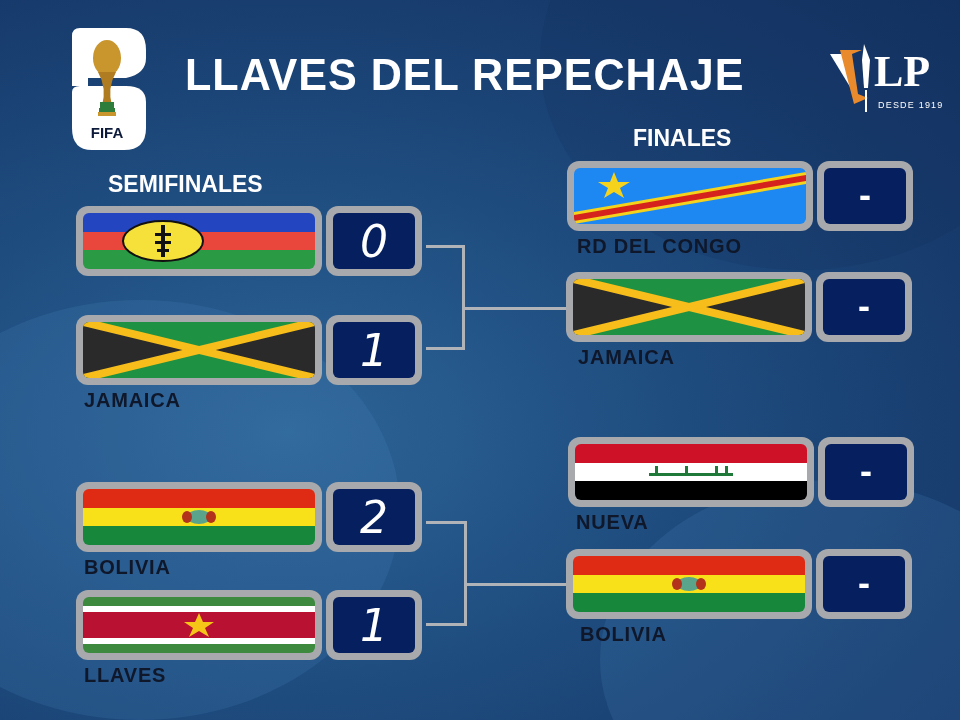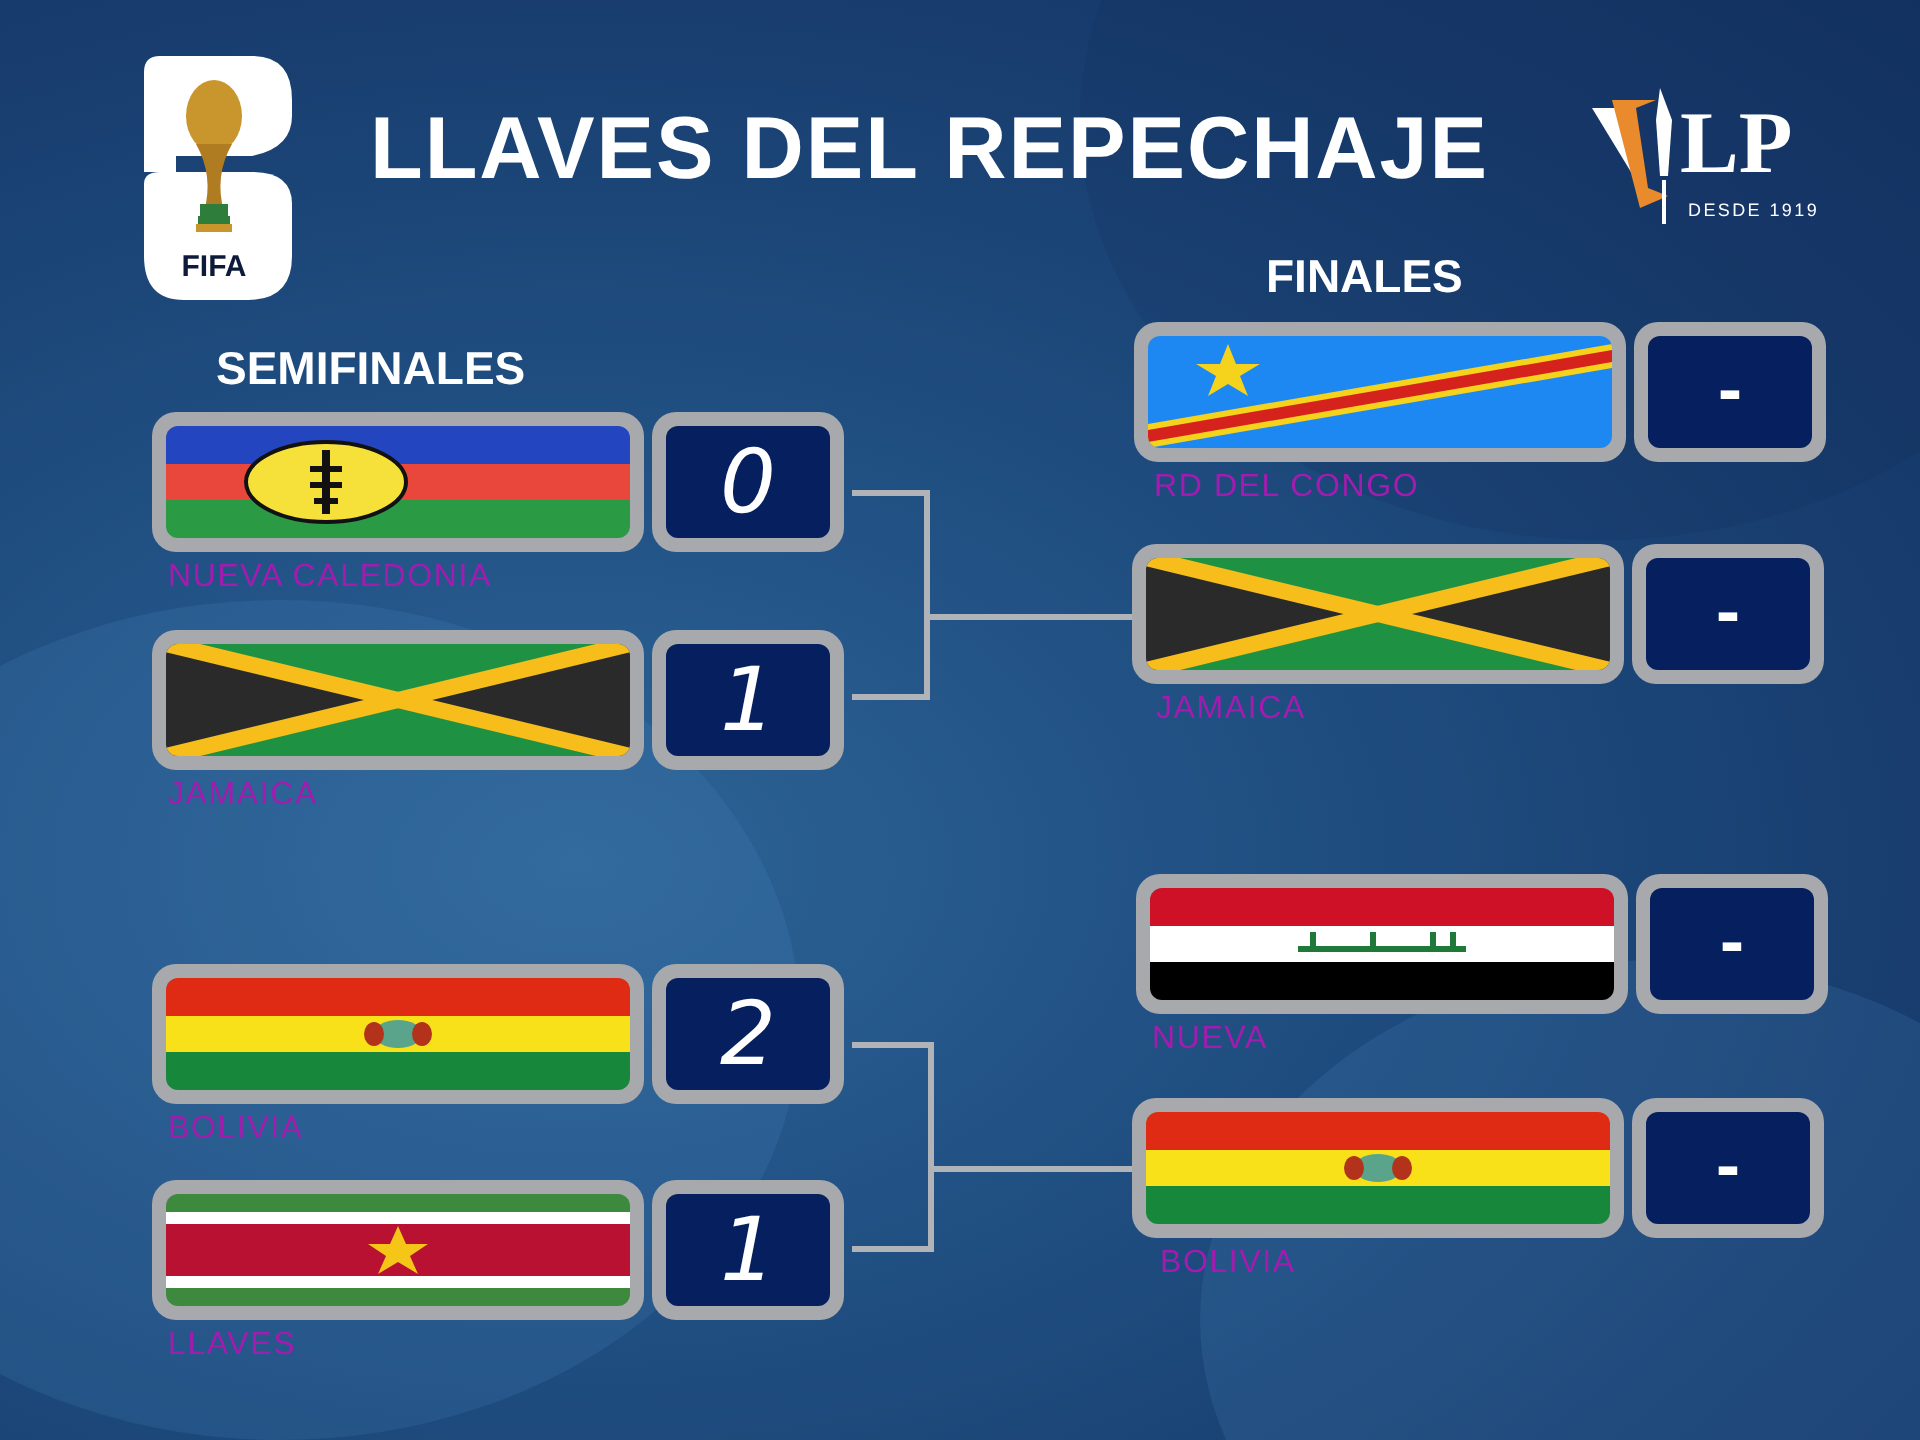--- a/index.html
+++ b/index.html
@@ -4,30 +4,30 @@
 <style>
   html,body{margin:0;padding:0;}
   body{width:960px;height:720px;overflow:hidden;position:relative;
     font-family:"Liberation Sans",sans-serif;
     background:radial-gradient(ellipse at 30% 60%, #2d6497 0%, #1f4d80 40%, #173b6c 75%, #133363 100%);}
   .bg-shape{position:absolute;border-radius:50%;opacity:.18;}
   .title{position:absolute;left:185px;top:50px;color:#fff;font-weight:900;font-size:44px;letter-spacing:1px;
     font-family:"Liberation Sans",sans-serif;transform:scaleX(0.98);transform-origin:left;white-space:nowrap;}
   .section{position:absolute;color:#fff;font-weight:700;font-size:23px;}
   .fifa{position:absolute;left:66px;top:28px;width:82px;height:141px;}
-  .lp{position:absolute;left:794px;top:40px;width:125px;height:75px;}
+  .lp{position:absolute;left:828px;top:40px;width:125px;height:75px;}
   .slot{position:absolute;height:70px;}
   .flagbox{position:absolute;left:0;top:0;width:246px;height:70px;background:#a7a9ac;border-radius:12px;box-sizing:border-box;padding:7px;}
   .flag{width:100%;height:100%;border-radius:6px;overflow:hidden;position:relative;}
   .flag svg{display:block;width:100%;height:100%;}
   .scorebox{position:absolute;left:250px;top:0;width:96px;height:70px;background:#a7a9ac;border-radius:12px;box-sizing:border-box;padding:7px;}
   .score{width:100%;height:100%;background:#06205f;border-radius:6px;color:#fff;display:flex;align-items:center;justify-content:center;
     font-family:"DejaVu Sans",sans-serif;font-style:italic;font-size:44px;font-weight:400;}
   .score.dash{font-size:30px;font-weight:700;font-style:normal;}
-  .name{position:absolute;left:8px;top:74px;color:#a21caf;font-weight:400;font-size:16px;letter-spacing:.8px;white-space:nowrap;}
+  .name{position:absolute;left:8px;top:74px;color:#0f172a;font-weight:700;font-size:20px;letter-spacing:.8px;white-space:nowrap;}
   .line{position:absolute;background:#b0b3b8;}
 </style>
 </head>
 <body>
 
 <div class="bg-shape" style="left:-120px;top:300px;width:520px;height:420px;background:#4b8ac0;"></div>
 <div class="bg-shape" style="left:540px;top:-150px;width:520px;height:420px;background:#0f2a58;"></div>
 <div class="bg-shape" style="left:600px;top:480px;width:460px;height:360px;background:#4b8ac0;"></div>
 
 <div class="fifa">
@@ -71,21 +71,20 @@
       <rect x="78" y="12" width="4" height="32" fill="#111"></rect>
           <rect x="72" y="20" width="16" height="3" fill="#111"></rect>
           <rect x="72" y="28" width="16" height="3" fill="#111"></rect>
           <rect x="74" y="36" width="12" height="3" fill="#111"></rect>
     </svg>
       </div>
     </div>
   <div class="scorebox">
       <div class="score">0</div>
     </div>
-  <div class="name">NUEVA CALEDONIA</div>
 </div>
 
 <div class="slot" style="left:76px;top:315px;width:350px;">
   <div class="flagbox">
       <div class="flag">
     <svg viewBox="0 0 232 56" preserveAspectRatio="none">
       <rect width="232" height="56" fill="#2a2a2a"></rect>
       <polygon points="0,0 232,0 116,28" fill="#1f9142"></polygon>
           <polygon points="0,56 232,56 116,28" fill="#1f9142"></polygon>
       <line x1="0" y1="0" x2="232" y2="56" stroke="#f6bd1b" stroke-width="8"></line>

